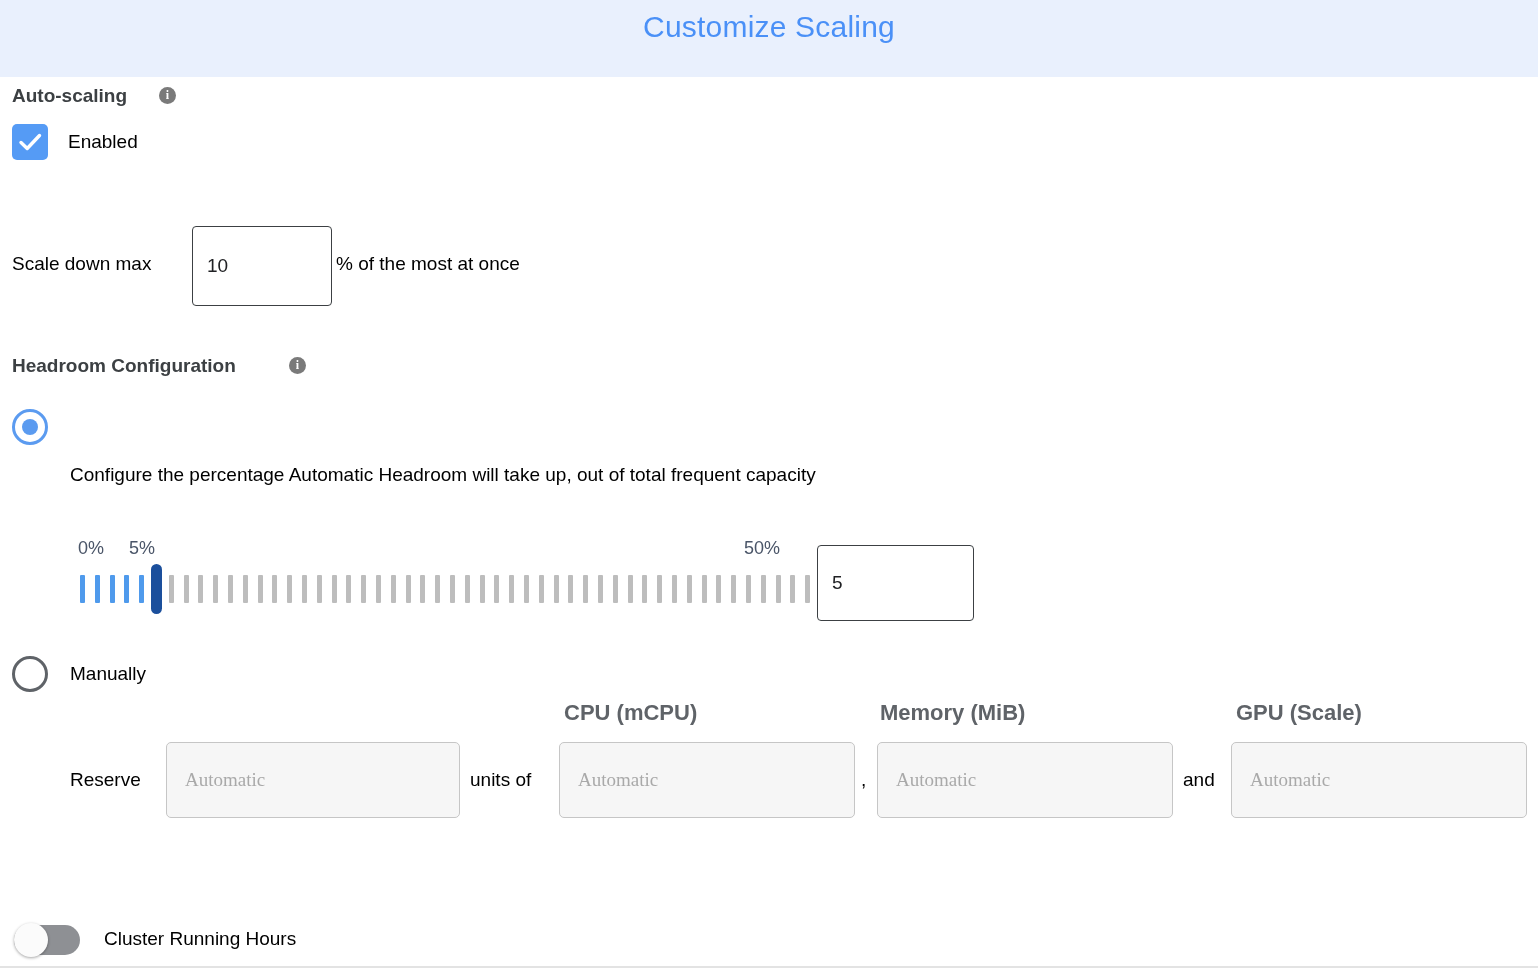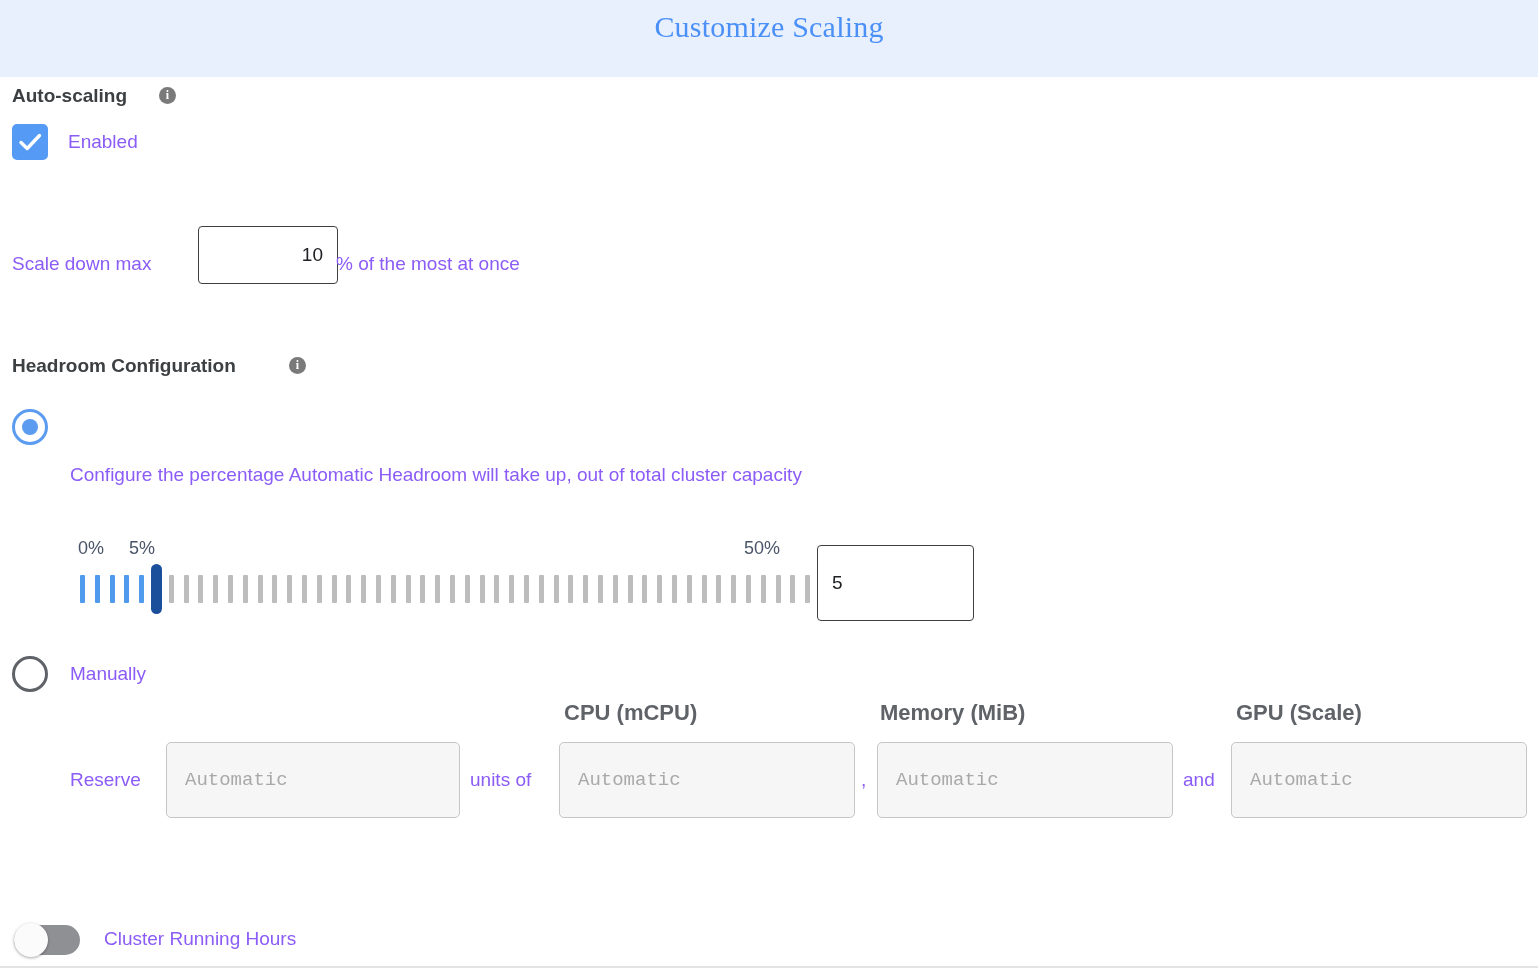--- a/index.html
+++ b/index.html
@@ -11,42 +11,41 @@
     overflow: hidden;
   }
 
   .page { position: relative; width: 1538px; height: 970px; background:#fff; }
 
   
   .header {
     position: absolute; left: 0; top: 0;
     width: 1538px; height: 77px;
     background: #e9f0fd;
-    font-family: Liberation Serif, serif;
   }
   .header-title {
     position: absolute; left: 0; top: 10px; width: 1538px;
     text-align: center;
     font-size: 30px;
     color: #4a90f7;
     letter-spacing: 0.2px;
   }
 
   
   .section-label {
     position: absolute;
     font-size: 19px;
     font-weight: bold;
     color: #3c4043;
     white-space: nowrap;
   }
   .plain {
     position: absolute;
     font-size: 19px;
-    color: #8b5cf6;
+    color: #000000;
     white-space: nowrap;
   }
   .sub-label {
     position: absolute;
     font-size: 22px;
     font-weight: bold;
     color: #5f6368;
     white-space: nowrap;
   }
 
@@ -105,21 +104,21 @@
     outline: none;
   }
   .dinput {
     position: absolute;
     background: #f6f6f6;
     border: 1.3px solid #c6c6c6;
     border-radius: 5px;
     font-size: 19px;
     color: #202124;
     padding: 0 18px;
-    font-family: Liberation Mono, monospace;
+    font-family: Liberation Serif, serif;
     outline: none;
   }
   .dinput::placeholder { color: #a9a9a9; }
 
   
   .slider-wrap { position: absolute; left: 80px; top: 570px; width: 726px; height: 38px; }
   .tick {
     position: absolute;
     top: 5px;
     width: 5px; height: 28px;
@@ -178,28 +177,28 @@
   <div class="info-icon" style="left:159px; top:87px;">i</div>
 
   <div class="checkbox" style="left:12px; top:124px;">
     <svg width="36" height="36" viewBox="0 0 36 36">
       <path d="M9 18.5 L15.2 24.5 L27.5 11.5" fill="none" stroke="#ffffff" stroke-width="3.4" stroke-linecap="round" stroke-linejoin="round"></path>
     </svg>
   </div>
   <div class="plain" style="left:68px; top:131px;">Enabled</div>
 
   <div class="plain" style="left:12px; top:253px;">Scale down max</div>
-  <input class="tinput" style="left: 198px; top: 226px; width: 140px; height: 58px; text-align: right;" value="10">
+  <input class="tinput" style="left: 192px; top: 226px; width: 140px; height: 80px;" value="10">
   <div class="plain" style="left:336px; top:253px;">% of the most at once</div>
 
   <div class="section-label" style="left:12px; top:355px;">Headroom Configuration</div>
   <div class="info-icon" style="left:289px; top:357px;">i</div>
 
   <div class="radio" style="left:12px; top:409px;"></div>
-  <div class="plain" style="left:70px; top:464px;">Configure the percentage Automatic Headroom will take up, out of total cluster capacity</div>
+  <div class="plain" style="left:70px; top:464px;">Configure the percentage Automatic Headroom will take up, out of total frequent capacity</div>
 
   <div class="slider-cap" style="left:78px; top:538px;">0%</div>
   <div class="slider-cap" style="left:129px; top:538px;">5%</div>
   <div class="slider-cap" style="left:744px; top:538px;">50%</div>
 
   <div class="slider-wrap" id="slider-wrap">
       <div class="tick active" style="left: 0px;"></div>
       <div class="tick active" style="left: 14.8px;"></div>
       <div class="tick active" style="left: 29.6px;"></div>
       <div class="tick active" style="left: 44.4px;"></div>

